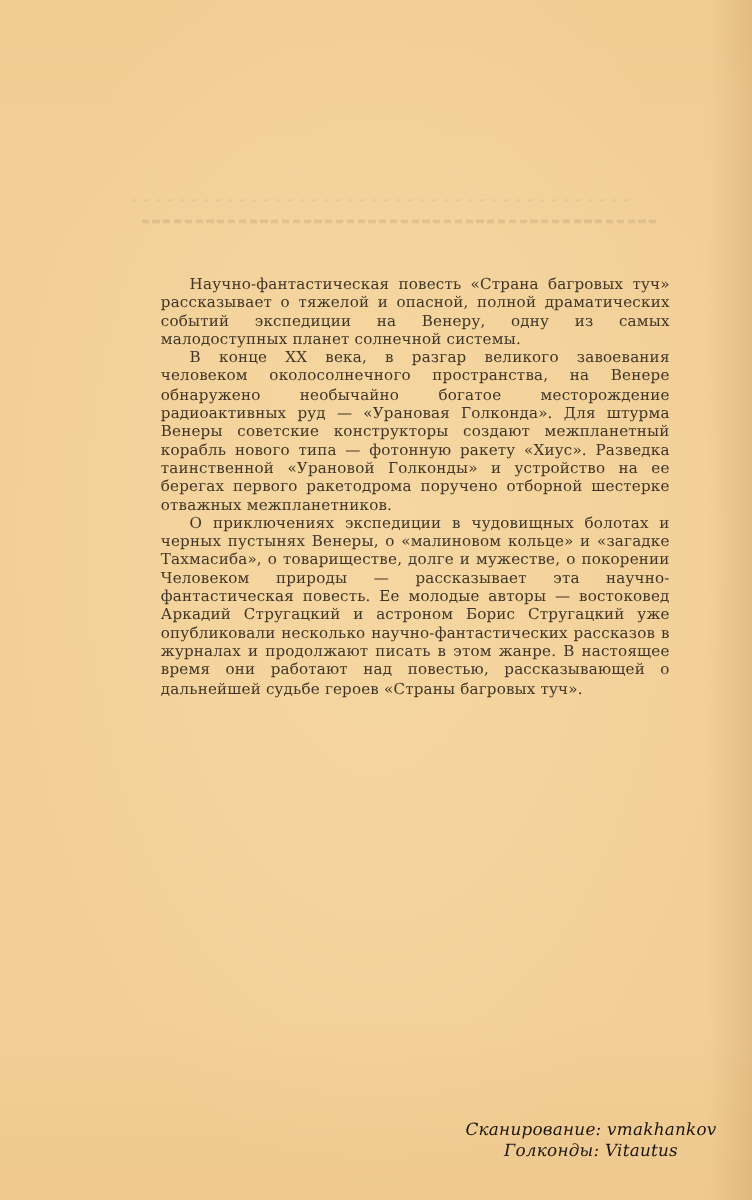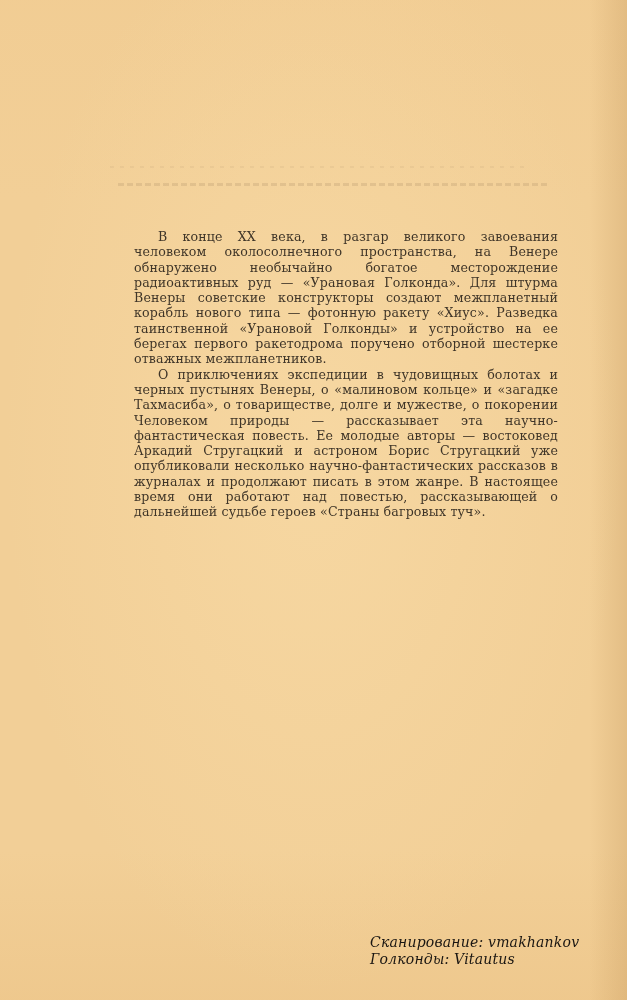--- a/index.html
+++ b/index.html
@@ -58,36 +58,37 @@
     .credits {
       position: absolute;
       left: 370px;
       top: 934px;
       width: 245px;
       font-family: "DejaVu Serif", serif;
       font-style: italic;
       font-size: 14px;
       line-height: 17px;
       color: #1a1612;
-      text-align: left;
+      text-align: center;
       letter-spacing: 0.2px;
     }
     .credit-line {
       display: block;
       white-space: nowrap;
     }
   </style>
 </head>
 <body>
 
 <div class="page">
   <div class="ghost-line2"></div>
   <div class="ghost-line"></div>
 
   <div class="text-block">
+    <p class="para">Научно-фантастическая повесть «Страна багровых туч» рассказывает о тяжелой и опасной, полной драматических событий экспедиции на Венеру, одну из самых малодоступных планет солнечной системы.</p>
     <p class="para">В конце XX века, в разгар великого завоевания человеком околосолнечного пространства, на Венере обнаружено необычайно богатое месторождение радиоактивных руд — «Урановая Голконда». Для штурма Венеры советские конструкторы создают межпланетный корабль нового типа — фотонную ракету «Хиус». Разведка таинственной «Урановой Голконды» и устройство на ее берегах первого ракетодрома поручено отборной шестерке отважных межпланетников.</p>
     <p class="para">О приключениях экспедиции в чудовищных болотах и черных пустынях Венеры, о «малиновом кольце» и «загадке Тахмасиба», о товариществе, долге и мужестве, о покорении Человеком природы — рассказывает эта научно-фантастическая повесть. Ее молодые авторы — востоковед Аркадий Стругацкий и астроном Борис Стругацкий уже опубликовали несколько научно-фантастических рассказов в журналах и продолжают писать в этом жанре. В настоящее время они работают над повестью, рассказывающей о дальнейшей судьбе героев «Страны багровых туч».</p>
   </div>
 
   <div class="credits">
     <span class="credit-line">Сканирование: vmakhankov</span>
     <span class="credit-line">Голконды: Vitautus</span>
   </div>
 </div>
 

